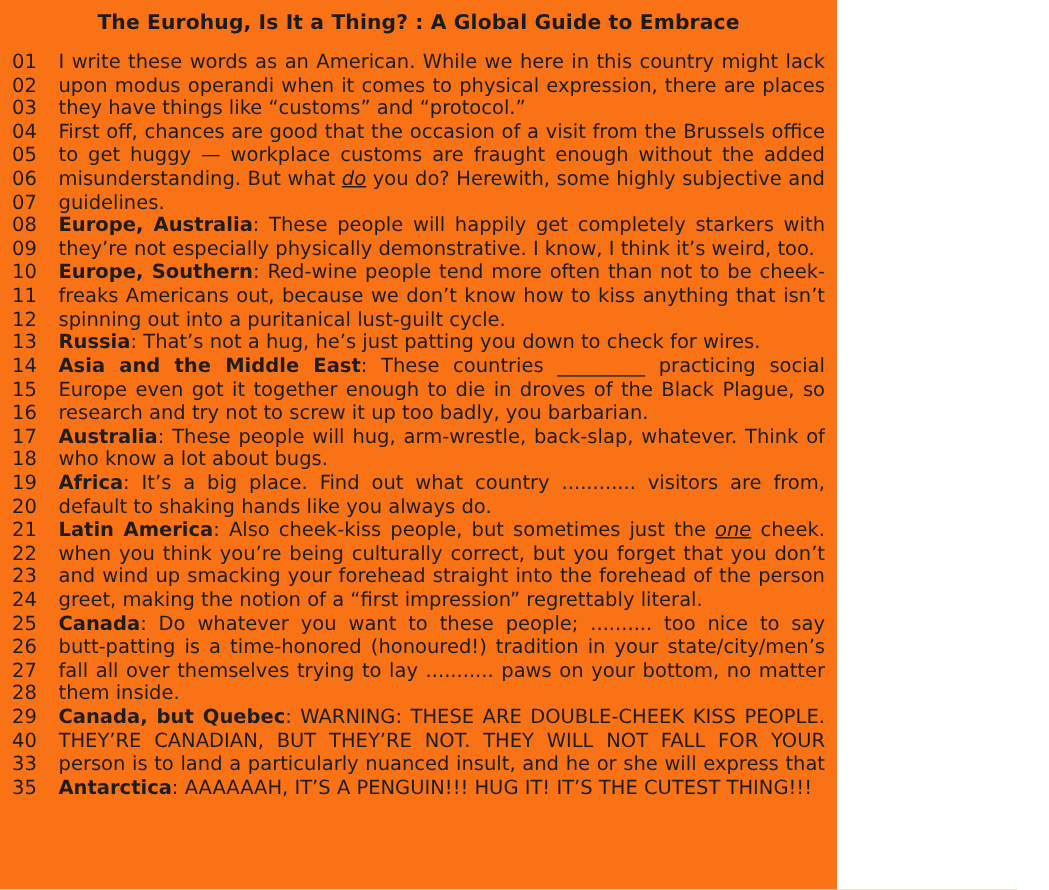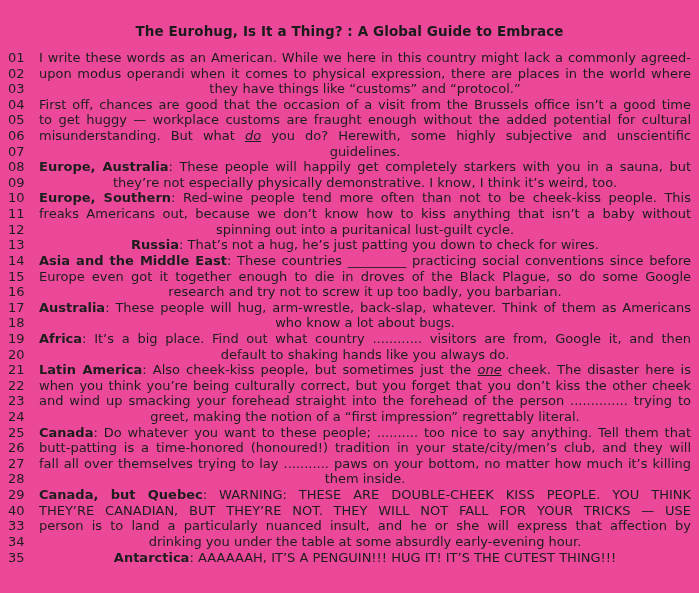--- a/index.html
+++ b/index.html
@@ -5,25 +5,25 @@
   html, body {
     margin: 0;
     padding: 0;
     background: #ffffff;
     width: 699px;
     height: 593px;
     overflow: hidden;
     font-family: "DejaVu Sans", "Liberation Sans", sans-serif;
   }
   .page {
-    width: 699px;
+    width: 558px;
     height: 593px;
-    background: #ec4899;
+    background: #f97316;
     box-sizing: border-box;
-    padding-top: 23px;
+    padding-top: 7px;
   }
   .title {
     text-align: center;
     font-weight: bold;
     font-size: 13.5px;
     line-height: 17px;
     color: #1b1b1b;
     letter-spacing: 0.1px;
   }
   .content {
@@ -41,21 +41,21 @@
     flex: none;
     width: 19px;
     margin-left: 8px;
     text-align: left;
     color: #1d1d1d;
   }
   .txt {
     flex: 1;
     margin-left: 12px;
     margin-right: 8px;
-    text-align: center;
+    text-align: left;
     overflow: hidden;
   }
   .line.j .txt {
     text-align: justify;
     text-align-last: justify;
   }
   .txt .b { font-weight: bold; }
   .txt .i { font-style: italic; text-decoration: underline; }
 </style>
 </head>
@@ -182,21 +182,17 @@
       </div>
       <div class="line j">
         <span class="num">40</span>
         <span class="txt"><span>THEY’RE CANADIAN, BUT THEY’RE NOT. THEY WILL NOT FALL FOR YOUR TRICKS — USE</span></span>
       </div>
       <div class="line j">
         <span class="num">33</span>
         <span class="txt"><span>person is to land a particularly nuanced insult, and he or she will express that affection by</span></span>
       </div>
       <div class="line">
-        <span class="num">34</span>
-        <span class="txt"><span>drinking you under the table at some absurdly early-evening hour.</span></span>
-      </div>
-      <div class="line">
         <span class="num">35</span>
         <span class="txt"><span class="b">Antarctica</span><span>: AAAAAAH, IT’S A PENGUIN!!! HUG IT! IT’S THE CUTEST THING!!!</span></span>
       </div>
     </div>
 </div>
 
 </body></html>

